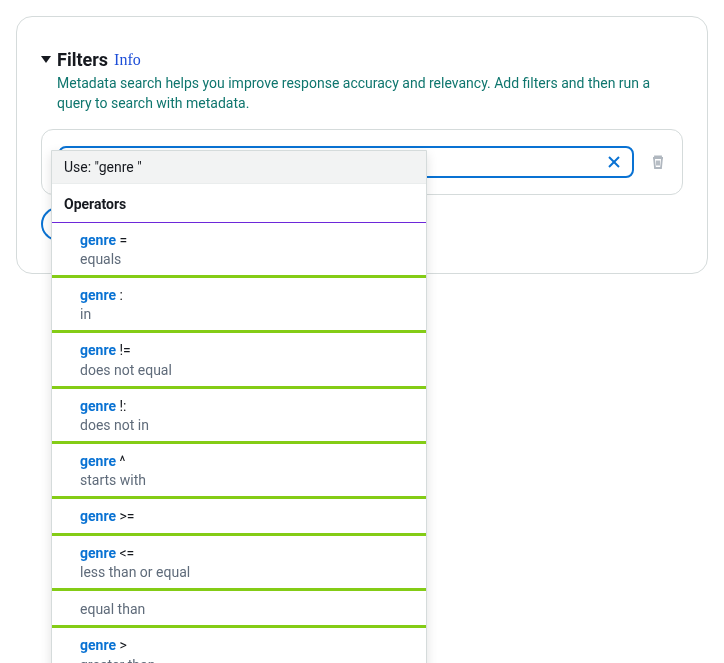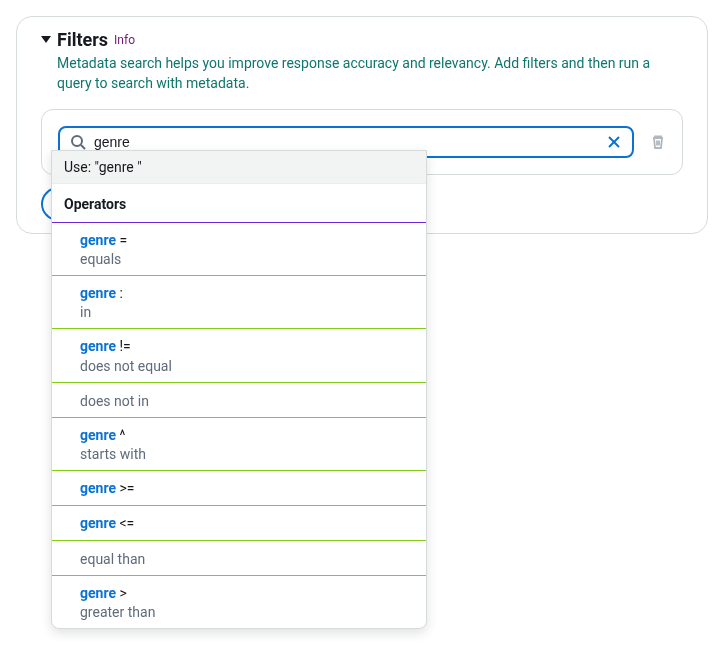--- a/index.html
+++ b/index.html
@@ -10,21 +10,21 @@
     body {
       font-family: -apple-system, BlinkMacSystemFont, "Segoe UI", Roboto, "Helvetica Neue", Arial, sans-serif;
       background: #ffffff;
       padding: 16px;
       font-size: 14px;
       color: #16191f;
     }
     .panel {
       border: 1px solid #d5dbdb;
       border-radius: 16px;
-      padding: 12px 24px;
+      padding: 32px 24px;
       background: #ffffff;
       position: relative;
     }
     .filters-header {
       display: flex;
       align-items: center;
       gap: 6px;
       margin-bottom: 4px;
     }
     .filters-header .triangle {
@@ -34,24 +34,25 @@
       border-right: 5px solid transparent;
       border-top: 7px solid #16191f;
       display: inline-block;
     }
     .filters-title {
       font-weight: 700;
       font-size: 18px;
       color: #16191f;
     }
     .info-link {
-      color: #701a75;
-      font-size: 12px;
+      color: #1d4ed8;
+      font-size: 16px;
       font-weight: 400;
       cursor: pointer;
+      font-family: Liberation Serif, serif;
     }
     .filters-description {
       font-size: 14px;
       color: #0f766e;
       margin-left: 16px;
       margin-bottom: 16px;
       line-height: 1.4;
     }
     .search-row {
       display: flex;
@@ -147,21 +148,21 @@
     }
     .dropdown-section-title {
       padding: 12px 12px 10px 12px;
       font-weight: 700;
       font-size: 14px;
       color: #16191f;
       border-bottom: 1px solid #6d28d9;
     }
     .operator-item {
       padding: 8px 12px 8px 28px;
-      border-bottom: 1px solid #84cc16;
+      border-bottom: 3px solid #84cc16;
       cursor: pointer;
     }
     .operator-item:last-child {
       border-bottom: none;
     }
     .operator-line {
       font-size: 14px;
       line-height: 1.3;
     }
     .operator-keyword {
@@ -225,31 +226,33 @@
       </div>
       <div class="operator-item">
         <div class="operator-line"><span class="operator-keyword">genre</span> <span class="operator-symbol">:</span></div>
         <div class="operator-desc">in</div>
       </div>
       <div class="operator-item">
         <div class="operator-line"><span class="operator-keyword">genre</span> <span class="operator-symbol">!=</span></div>
         <div class="operator-desc">does not equal</div>
       </div>
       <div class="operator-item">
+        <div class="operator-line"><span class="operator-keyword">genre</span> <span class="operator-symbol">!:</span></div>
         <div class="operator-desc">does not in</div>
       </div>
       <div class="operator-item">
         <div class="operator-line"><span class="operator-keyword">genre</span> <span class="operator-symbol">^</span></div>
         <div class="operator-desc">starts with</div>
       </div>
       <div class="operator-item">
         <div class="operator-line"><span class="operator-keyword">genre</span> <span class="operator-symbol">&gt;=</span></div>
       </div>
       <div class="operator-item">
         <div class="operator-line"><span class="operator-keyword">genre</span> <span class="operator-symbol">&lt;=</span></div>
+        <div class="operator-desc">less than or equal</div>
       </div>
       <div class="operator-item">
         <div class="operator-desc">equal than</div>
       </div>
       <div class="operator-item">
         <div class="operator-line"><span class="operator-keyword">genre</span> <span class="operator-symbol">&gt;</span></div>
         <div class="operator-desc">greater than</div>
       </div>
     </div>
 </div>

